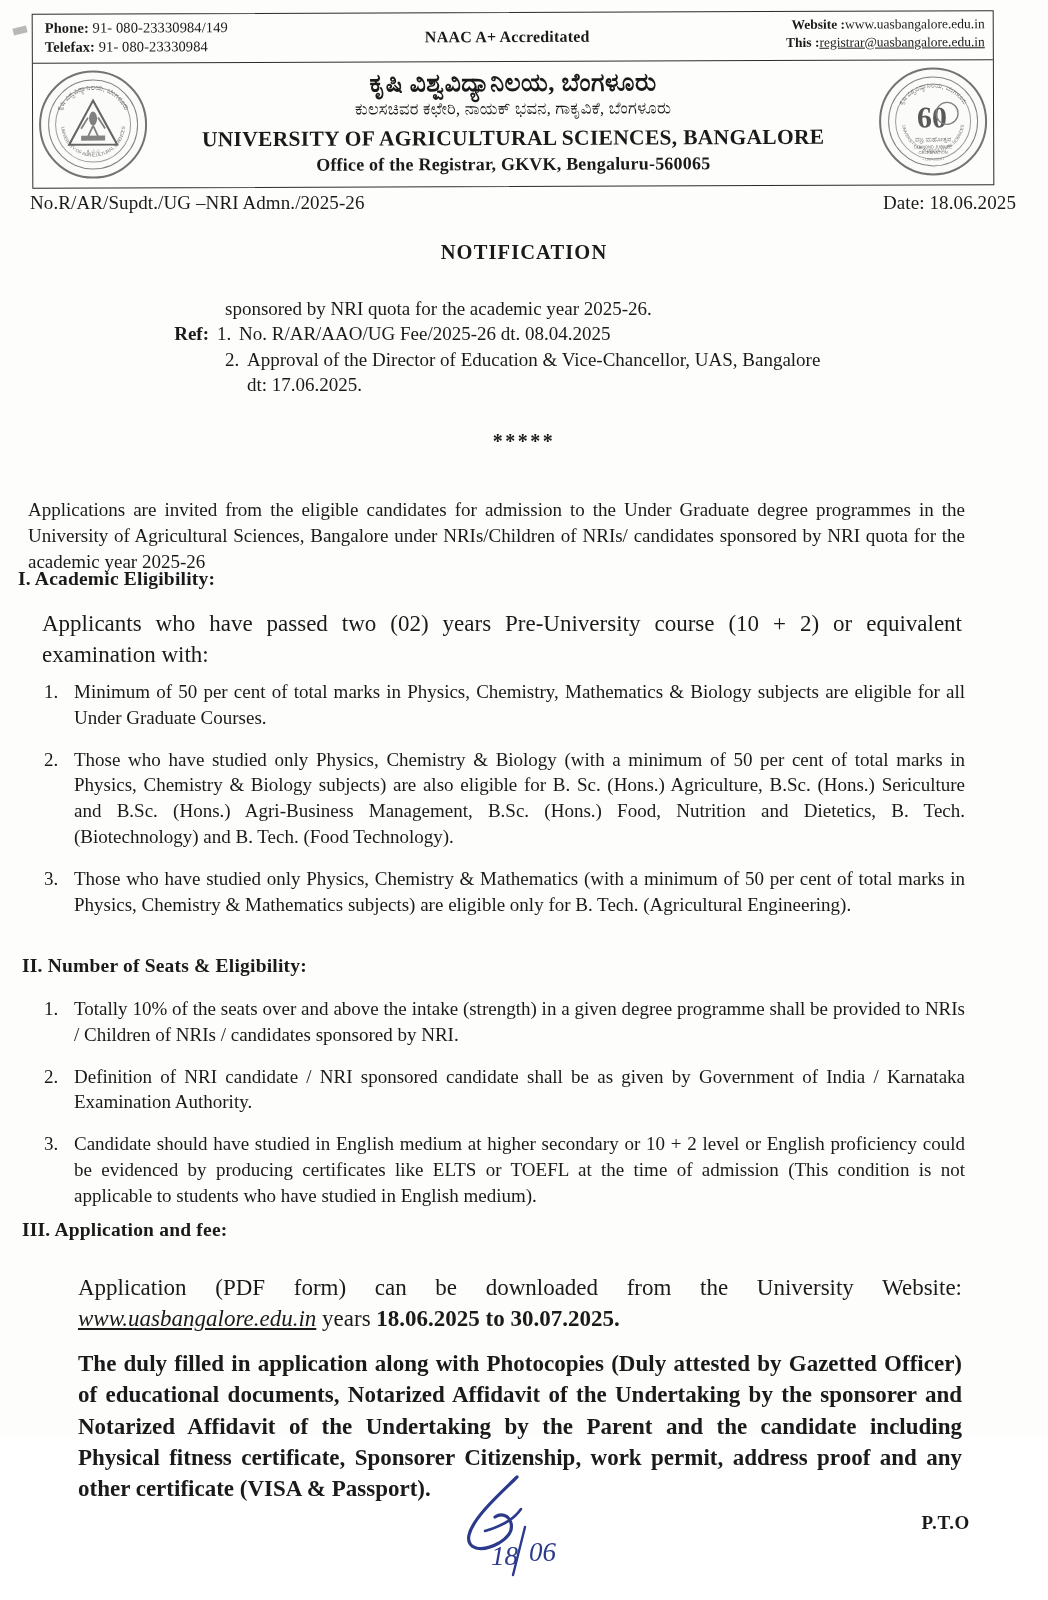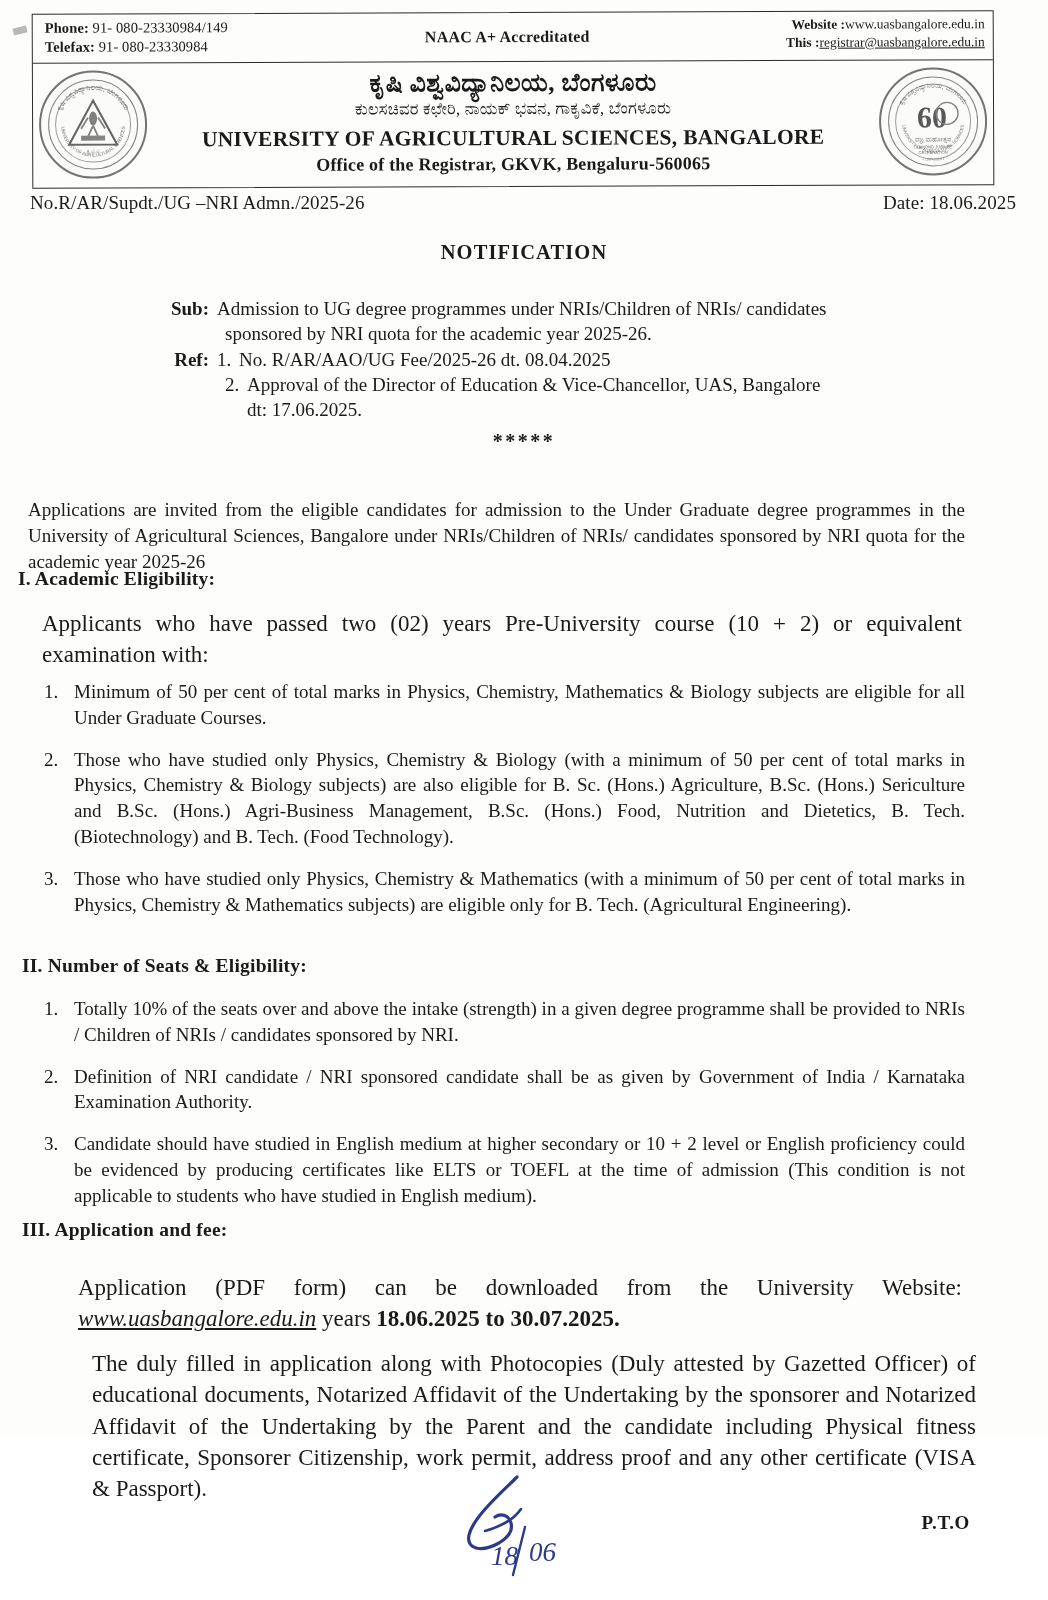--- a/index.html
+++ b/index.html
@@ -219,21 +219,21 @@
   #sec3-head { left: 22px; top: 1219px; }
 
   .para-indent {
     position: absolute;
     font-size: 23px;
     line-height: 1.36;
     text-align: justify;
   }
   #sec1-lead { left: 42px; top: 608px; width: 920px; }
   #sec3-p1   { left: 78px; top: 1272px; width: 884px; }
-  #sec3-p2   { left: 92px; top: 1348px; width: 884px; }
+  #sec3-p2   { left: 78px; top: 1348px; width: 884px; font-weight: bold; }
 
   .olist { position: absolute; font-size: 19px; }
   #list1 { left: 40px; top: 679px; width: 925px; }
   #list2 { left: 40px; top: 996px; width: 925px; }
 
   .li {
     display: flex;
     align-items: flex-start;
     margin-bottom: 16px;
     line-height: 1.36;
@@ -375,24 +375,20 @@
   </div>
 
   <div class="refline">
     <span>No.R/AR/Supdt./UG –NRI Admn./2025-26</span>
     <span class="date">Date: 18.06.2025</span>
   </div>
 
   <div class="notif-title">NOTIFICATION</div>
 
   <div class="subref">
-    <div class="sr-row">
-      <div class="sr-key">Sub:</div>
-      <div class="sr-val">Admission to UG degree programmes under NRIs/Children of NRIs/ candidates</div>
-    </div>
     <div class="sr-cont">sponsored by NRI quota for the academic year 2025-26.</div>
 
     <div class="sr-row">
       <div class="sr-key">Ref:</div>
       <div class="sr-val sr-num">
         <span class="n">1.</span>
         <span>No. R/AR/AAO/UG Fee/2025-26 dt. 08.04.2025</span>
       </div>
     </div>
     <div class="sr-cont sr-num">

